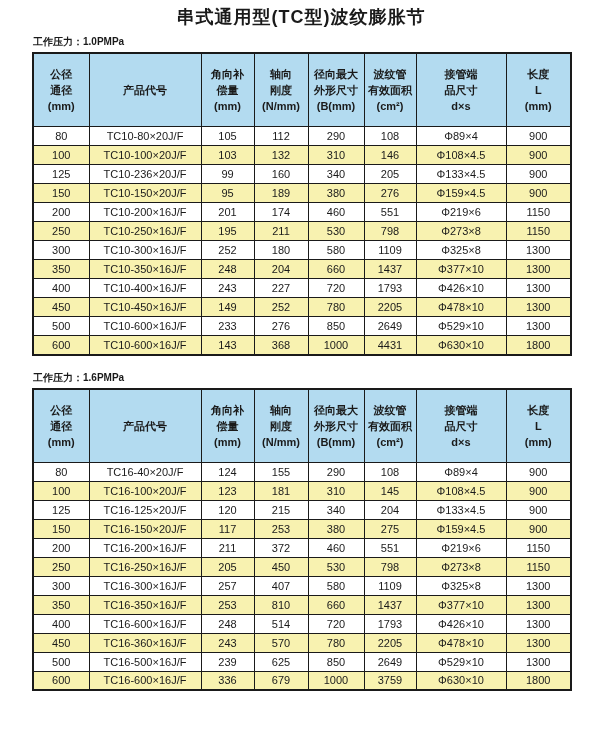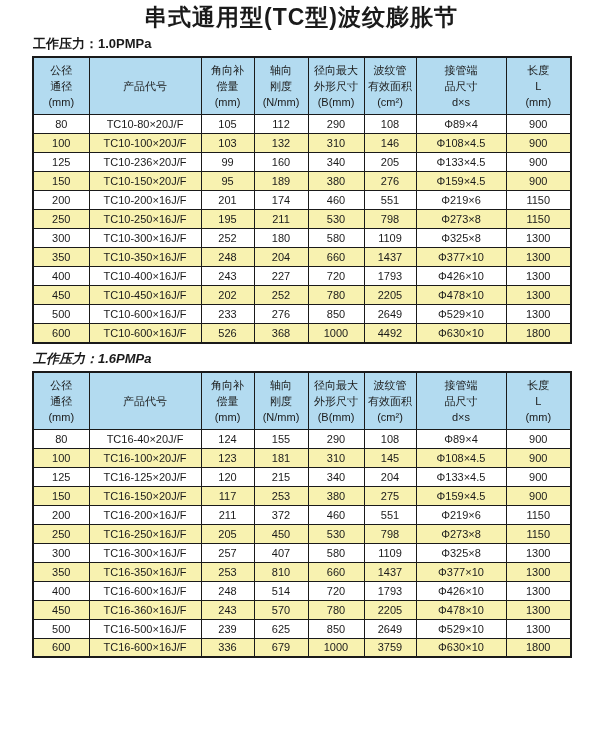--- a/index.html
+++ b/index.html
@@ -13,50 +13,50 @@
   html,body{width:600px;background:#ffffff;}
   body{
     height:730px;
     font-family:"Liberation Sans","DejaVu Sans",sans-serif;
     color:var(--text_color);
     overflow:hidden;
   }
   .page{padding:3px 30px 0 32px;}
   .doc-title{
     text-align:center;
-    font-size:23px;
+    font-size:18px;
     font-weight:bold;
     line-height:28px;
     letter-spacing:1px;
   }
   .pressure-label{
-    font-size:13px;
+    font-size:10px;
     font-weight:bold;
     margin:4px 0 3px 1px;
   }
-  .pressure-label.second{margin-top:6px;font-style:italic;}
+  .pressure-label.second{margin-top:15px;}
   table.spec-table{
     width:538px;
     table-layout:fixed;
     border-collapse:collapse;
     border:2px solid var(--border_color);
   }
   table.spec-table th,
   table.spec-table td{
     border:1px solid var(--border_color);
     text-align:center;
     vertical-align:middle;
     overflow:hidden;
   }
   table.spec-table th{
     background:var(--header_bg);
     font-size:11px;
-    font-weight:normal;
+    font-weight:bold;
     line-height:16px;
-    padding:4px 1px;
+    padding:12px 1px;
     white-space:pre-line;
   }
   table.spec-table td{
     background:var(--row_bg);
     font-size:11px;
     height:19px;
     padding:0 2px;
     white-space:nowrap;
   }
   table.spec-table tbody tr:nth-child(even) td{
@@ -196,44 +196,44 @@
           <td>243</td>
           <td>227</td>
           <td>720</td>
           <td>1793</td>
           <td>Φ426×10</td>
           <td>1300</td>
         </tr>
         <tr>
           <td>450</td>
           <td>TC10-450×16J/F</td>
-          <td>202</td>
+          <td>149</td>
           <td>252</td>
           <td>780</td>
           <td>2205</td>
           <td>Φ478×10</td>
           <td>1300</td>
         </tr>
         <tr>
           <td>500</td>
           <td>TC10-600×16J/F</td>
           <td>233</td>
           <td>276</td>
           <td>850</td>
           <td>2649</td>
           <td>Φ529×10</td>
           <td>1300</td>
         </tr>
         <tr>
           <td>600</td>
           <td>TC10-600×16J/F</td>
-          <td>526</td>
+          <td>143</td>
           <td>368</td>
           <td>1000</td>
-          <td>4492</td>
+          <td>4431</td>
           <td>Φ630×10</td>
           <td>1800</td>
         </tr>
       </tbody>
   </table>
 
   <div class="pressure-label second">工作压力：1.6PMPa</div>
 
   <table class="spec-table">
     <colgroup>

